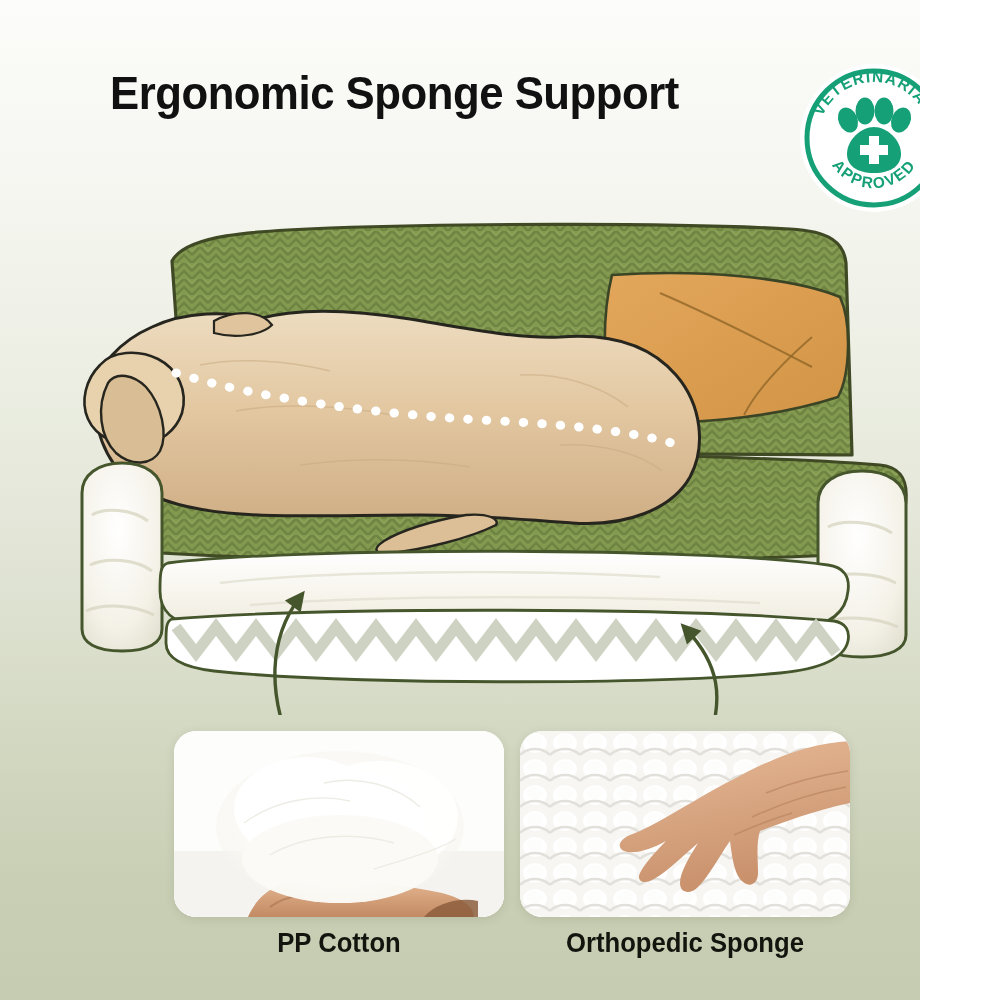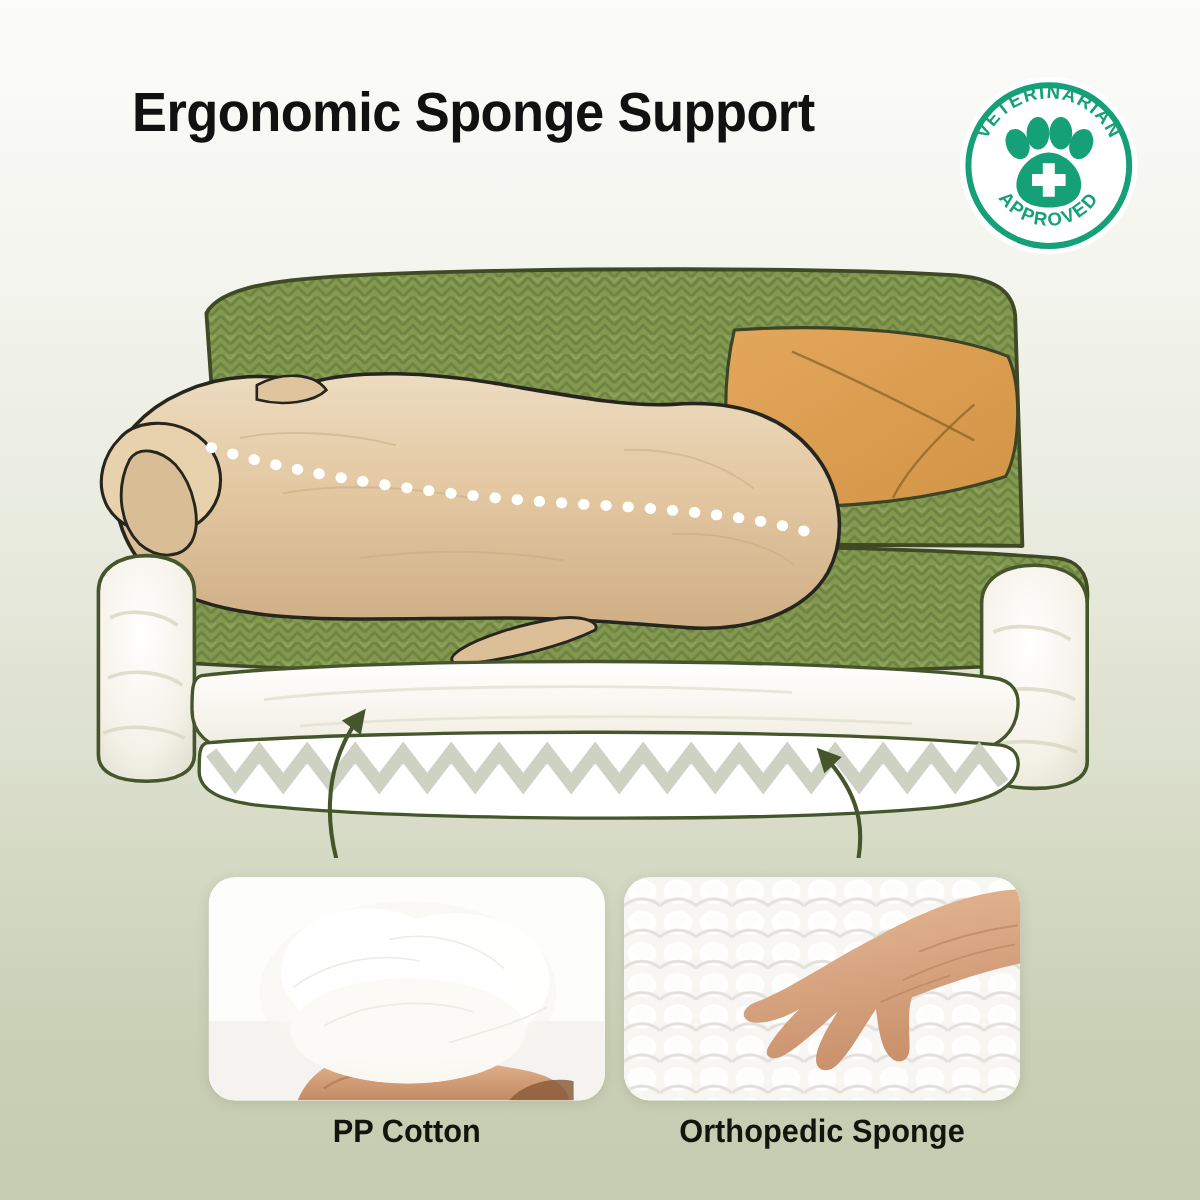--- a/index.html
+++ b/index.html
@@ -1,21 +1,21 @@
 <!DOCTYPE html>
 <html><head>
 <meta charset="utf-8">
 <style>
   html,body{margin:0;padding:0;}
   body{
     width:1000px;height:1000px;overflow:hidden;
     font-family:"Liberation Sans", sans-serif;
   }
   #page{
-    position:relative;width:1000px;height:1000px;
+    position:relative;width:920px;height:1000px;
     background:linear-gradient(180deg,#fcfcfa 0%,#f7f8f3 14%,#eef0e6 34%,#e2e5d6 55%,#d3d8c2 74%,#c9cfb4 88%,#c6ccb1 100%);
     overflow:hidden;
   }
 
   
   .title{
     position:absolute;left:110px;top:66px;width:700px;
     font-size:46px;font-weight:700;color:#111;letter-spacing:-0.5px;
     font-family:"Liberation Sans", sans-serif;
     transform:scaleX(0.95);transform-origin:left center;

